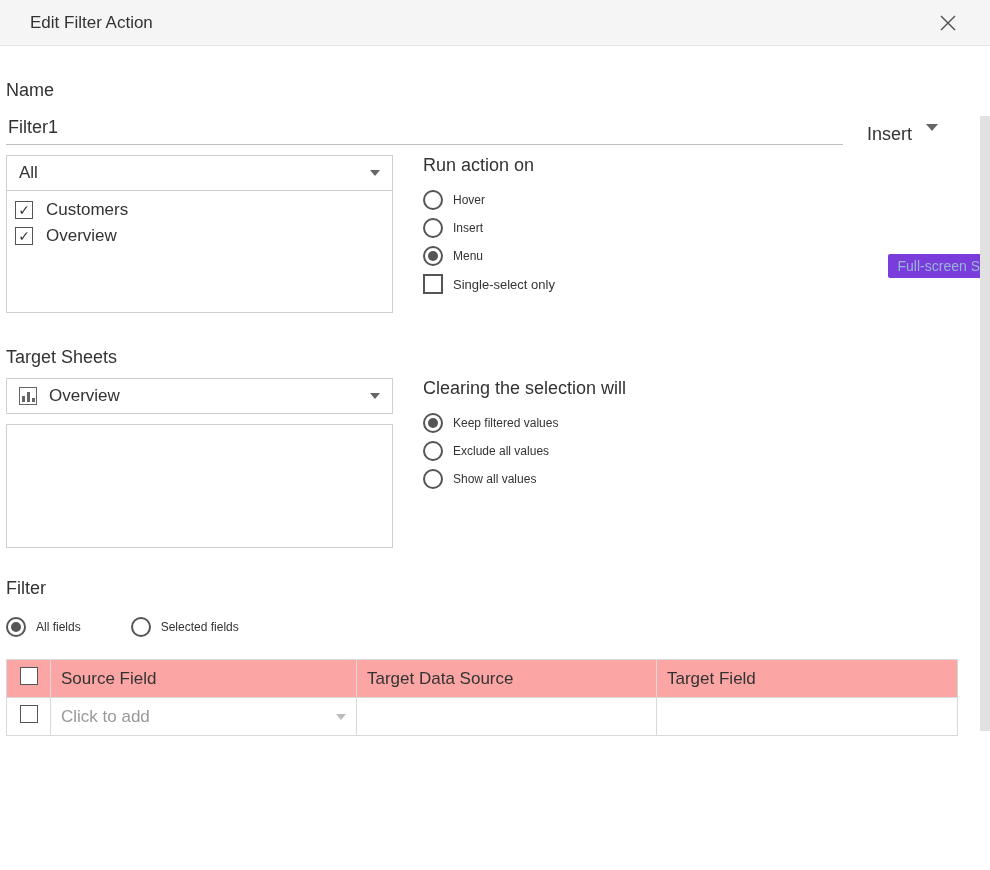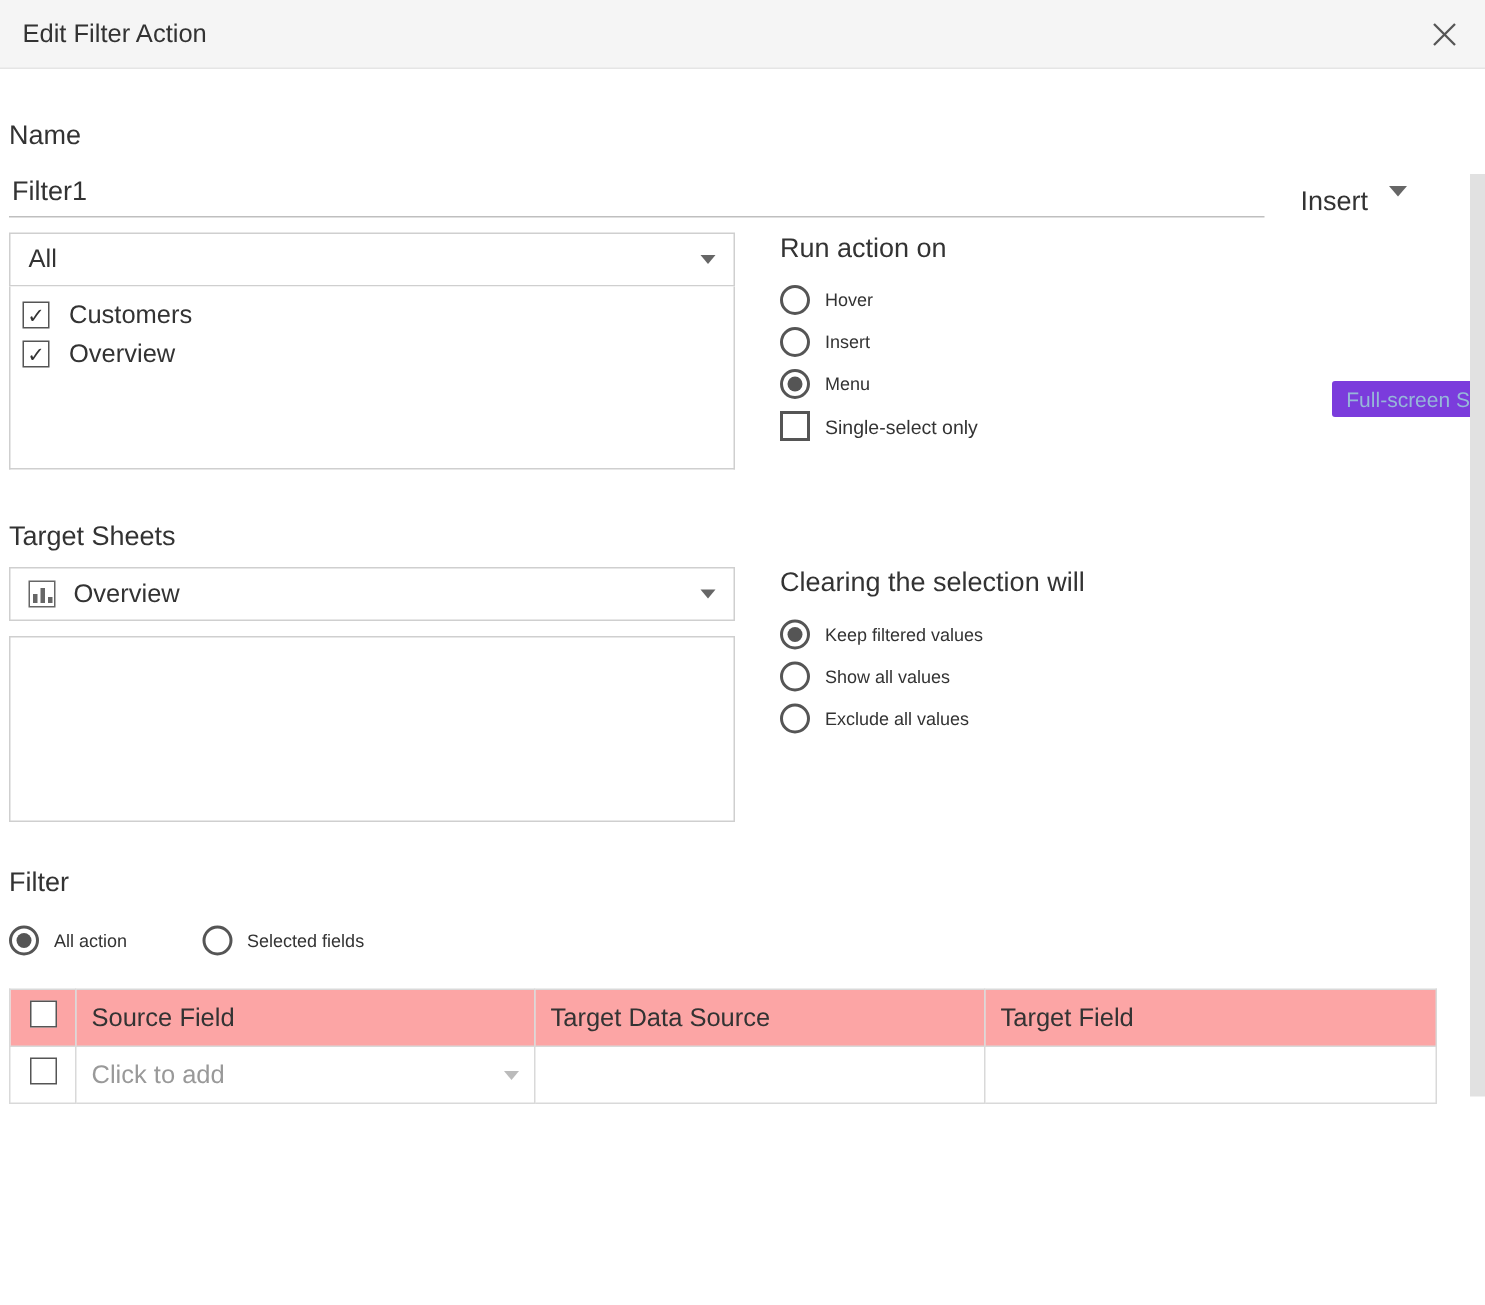--- a/index.html
+++ b/index.html
@@ -11,21 +11,21 @@
     height: 870px;
     overflow: hidden;
     position: relative;
   }
   .header {
     background: #f5f5f5;
     height: 46px;
     display: flex;
     align-items: center;
     justify-content: space-between;
-    padding: 0 15px;
+    padding: 0 30px;
     border-bottom: 1px solid #e5e5e5;
   }
   .header-title {
     font-size: 17px;
     color: #333;
     font-weight: 400;
   }
   .close-btn {
     width: 24px; height: 24px;
     display: flex; align-items: center; justify-content: center;
@@ -85,21 +85,21 @@
     width: 0; height: 0;
     border-left: 5px solid transparent;
     border-right: 5px solid transparent;
     border-top: 6px solid #666;
   }
   .two-col {
     display: flex;
     gap: 30px;
     align-items: flex-start;
   }
-  .left-col { width: 484px; }
+  .left-col { width: 387px; }
   .right-col { flex: 1; padding-top: 0; }
   .select-box {
     border: 1px solid #cfcfcf;
     height: 36px;
     display: flex;
     align-items: center;
     justify-content: space-between;
     padding: 0 12px;
     font-size: 17px;
     color: #333;
@@ -292,34 +292,34 @@
       <div class="listbox tall" style="margin-top:10px"></div>
     </div>
     <div class="right-col">
       <div class="group-label">Clearing the selection will</div>
       <div class="radio-row">
         <span class="radio selected"></span>
         <span>Keep filtered values</span>
       </div>
       <div class="radio-row">
         <span class="radio"></span>
+        <span>Exclude all values</span>
+      </div>
+      <div class="radio-row">
+        <span class="radio"></span>
         <span>Show all values</span>
-      </div>
-      <div class="radio-row">
-        <span class="radio"></span>
-        <span>Exclude all values</span>
       </div>
     </div>
   </div>
 
   <div class="section-label" style="margin-top:30px">Filter</div>
   <div class="filter-scope">
     <div class="radio-row">
       <span class="radio selected"></span>
-      <span>All action</span>
+      <span>All fields</span>
     </div>
     <div class="radio-row">
       <span class="radio"></span>
       <span>Selected fields</span>
     </div>
   </div>
 
   <table class="table">
     <colgroup>
         <col style="width:44px">

